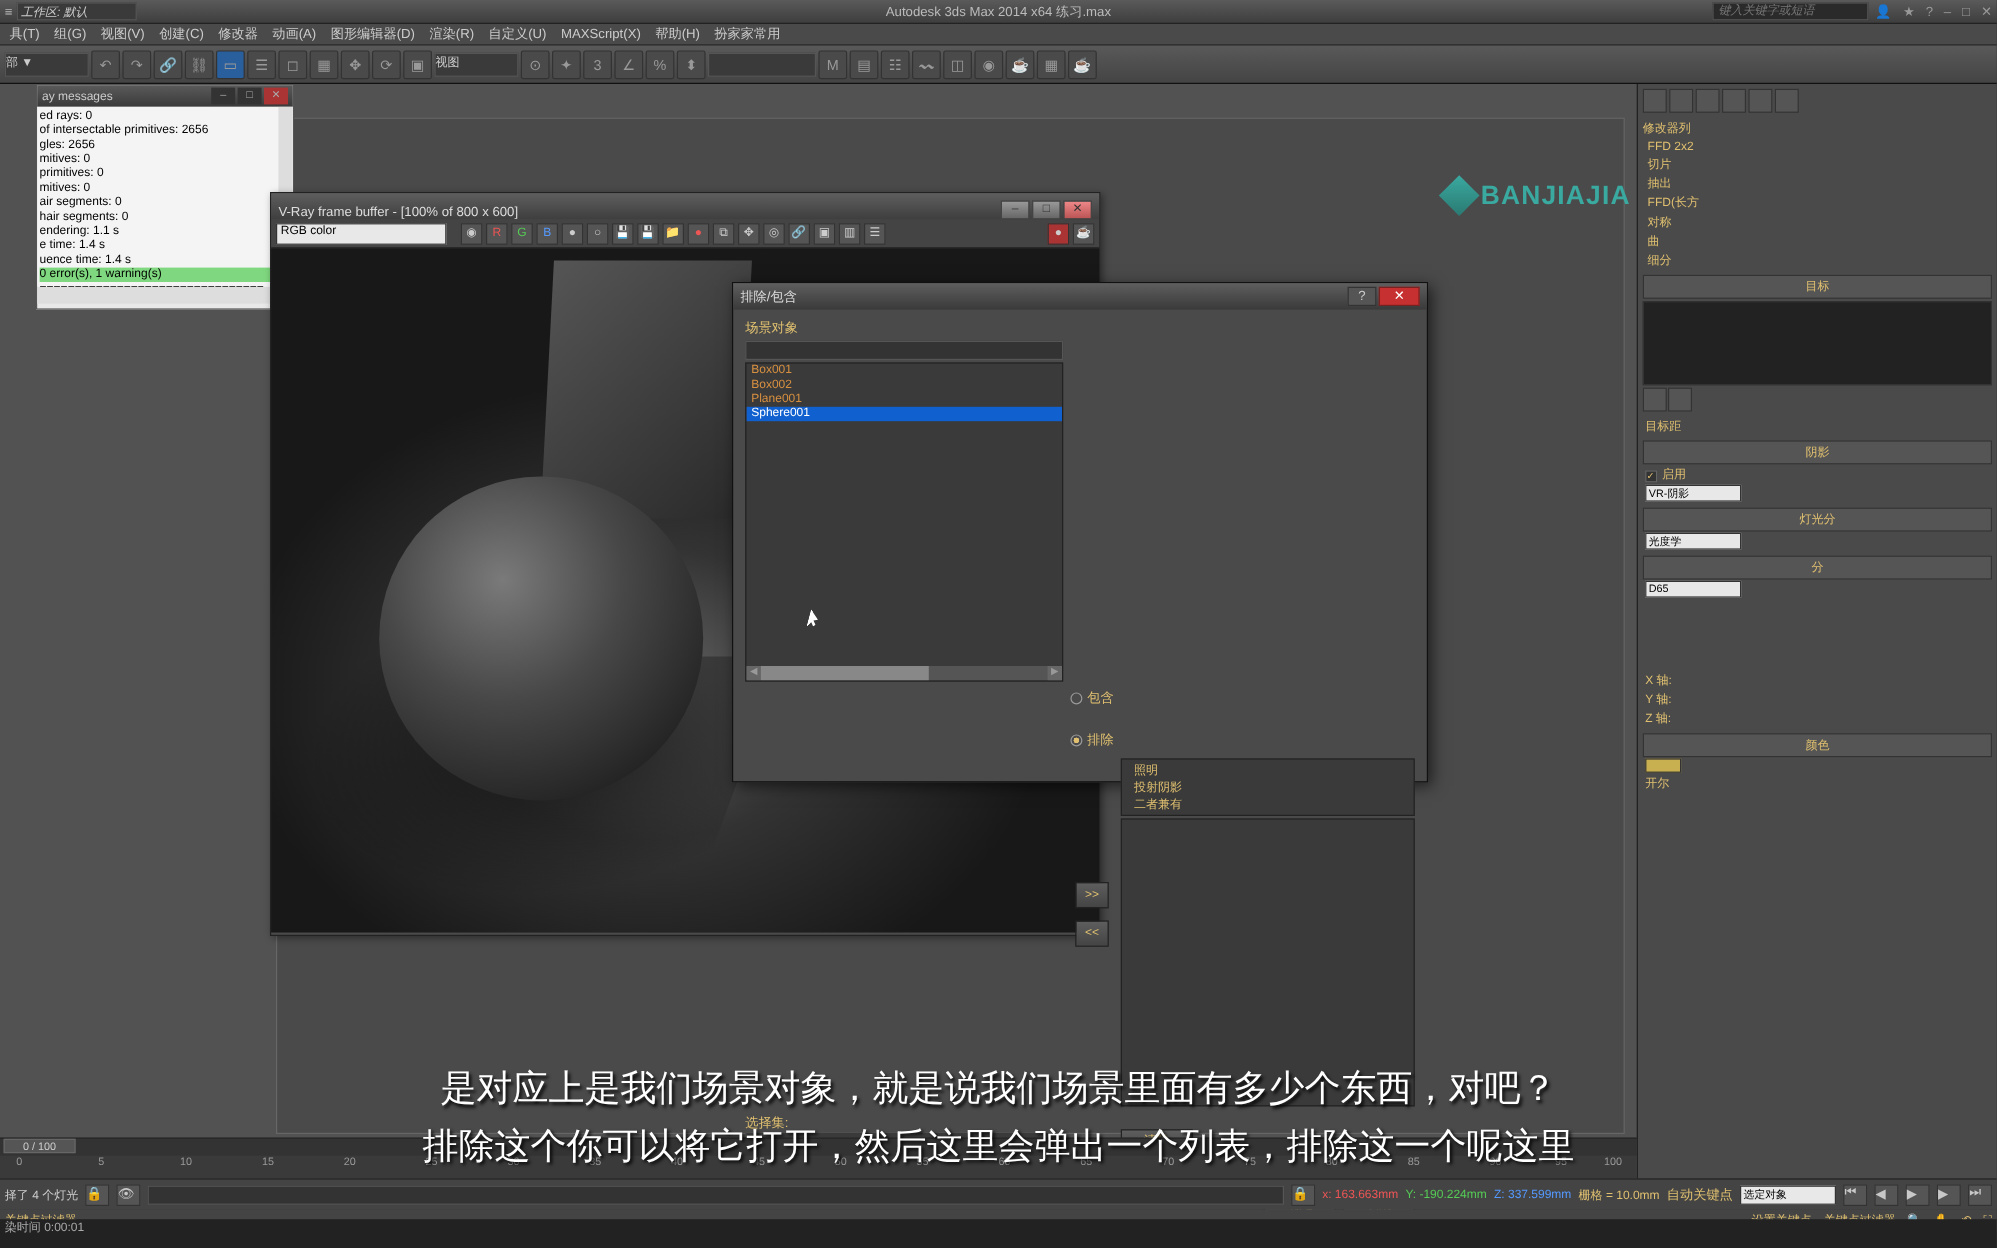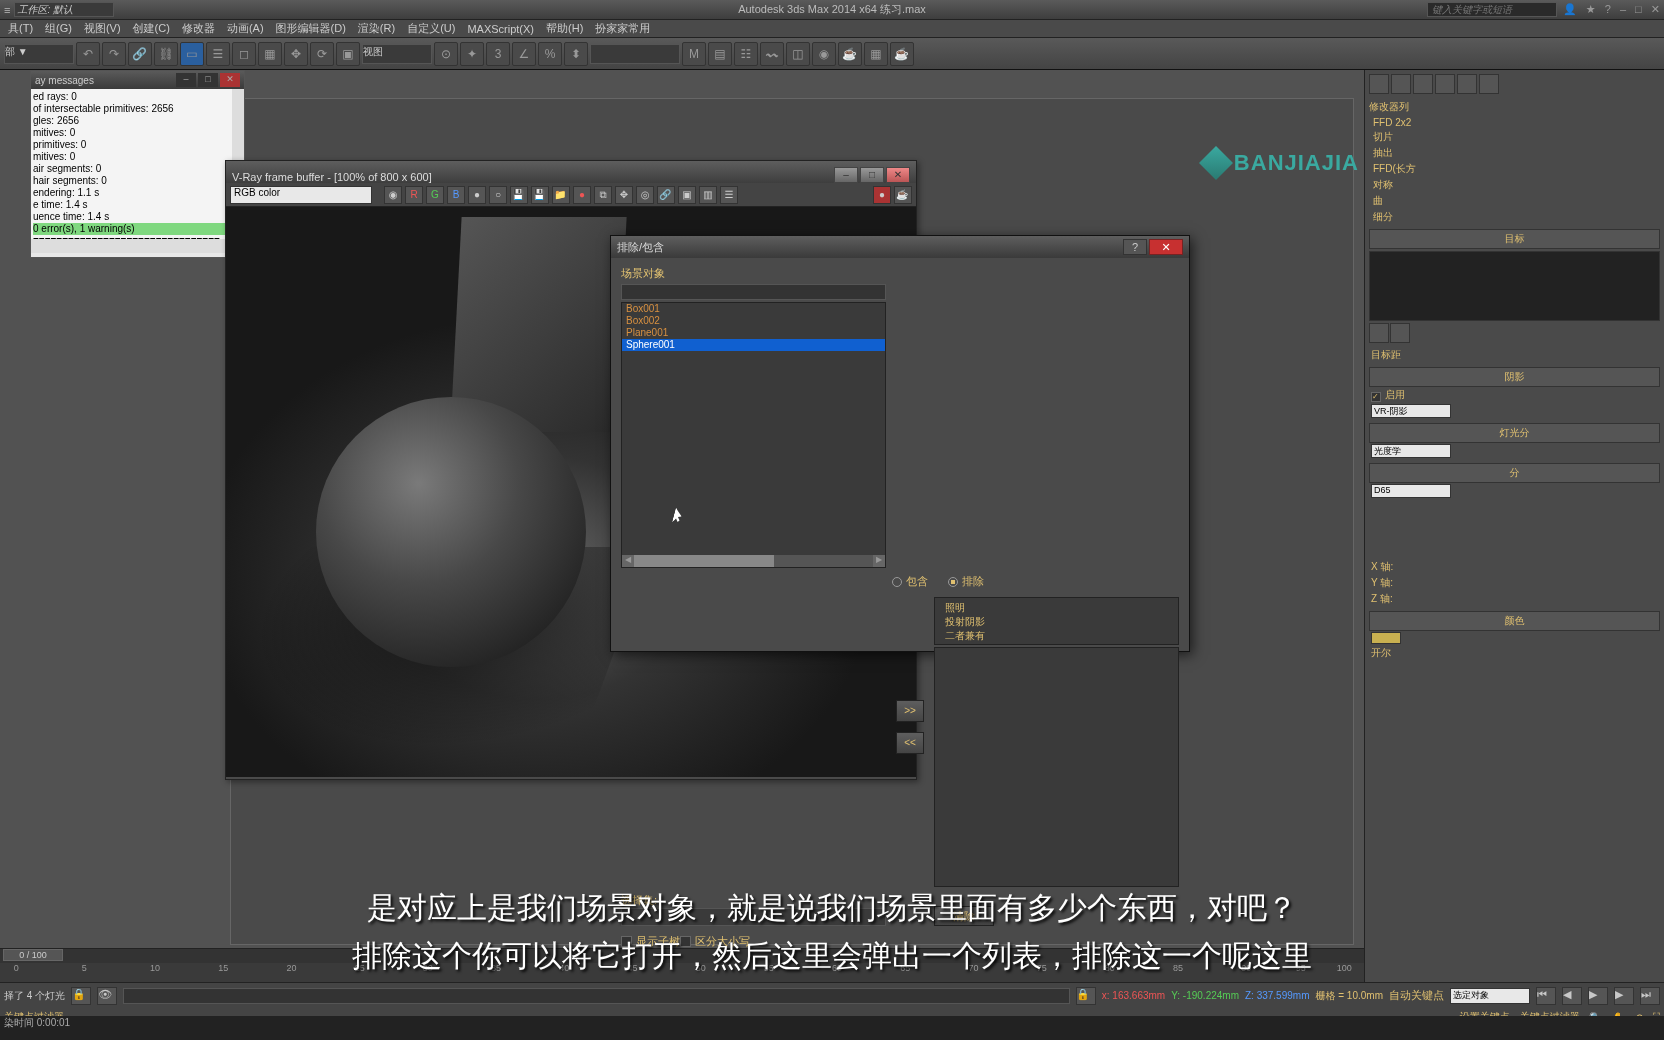--- a/index.html
+++ b/index.html
@@ -63,21 +63,21 @@
 .render-sphere { position: absolute; left: 90px; top: 190px; width: 270px; height: 270px; border-radius: 50%; background: radial-gradient(circle at 38% 32%, #7a7a7a, #484848 40%, #222 80%); }
 .render-shadow { position: absolute; left: 20px; top: 340px; width: 370px; height: 200px; background: radial-gradient(ellipse at 60% 30%, rgba(0,0,0,.7), transparent 70%); transform: skewX(-20deg); }
 
 
 .exdlg { position: absolute; left: 610px; top: 165px; width: 580px; height: 417px; background: #4a4a4a; border: 1px solid #111; box-shadow: 3px 3px 12px rgba(0,0,0,.6); }
 .exdlg-title { height: 22px; background: linear-gradient(#5e5e5e,#3a3a3a); display: flex; align-items: center; padding: 0 6px; color: #ddd; font-size: 11px; }
 .exdlg-title .spacer { flex: 1; }
 .exdlg-title .helpbtn { width: 24px; height: 16px; background: #555; border: 1px solid #333; text-align: center; line-height: 14px; color: #ccc; font-size: 11px; }
 .exdlg-title .closebtn { width: 34px; height: 16px; background: #c73030; border: 1px solid #722; text-align: center; line-height: 14px; color: #fff; font-size: 11px; margin-left: 2px; }
 .exdlg-body { padding: 8px 10px; display: grid; grid-template-columns: 265px 36px 1fr; gap: 6px; }
-.exdlg-radios { grid-column: 2 / 4; display: flex; gap: 20px; margin-bottom: 2px; }
+.exdlg-radios { grid-column: 2 / 4; display: flex; gap: 20px; margin-bottom: 2px; flex-direction: column; }
 .exdlg-radios label { color: #e0c070; font-size: 11px; display: flex; align-items: center; gap: 4px; }
 .exdlg-radios .radio { width: 10px; height: 10px; border-radius: 50%; border: 1px solid #999; display: inline-block; }
 .exdlg-radios .radio.on { background: radial-gradient(circle,#e0c070 40%,transparent 45%); }
 .exdlg-left-hdr { color: #e0c070; font-size: 11px; margin-bottom: 3px; }
 .exdlg-search { width: 100%; height: 16px; background: #333; border: 1px solid #555; margin-bottom: 2px; }
 .objlist { height: 266px; background: #3a3a3a; border: 1px solid #222; overflow: hidden; position: relative; }
 .objlist .oitem { padding: 0 4px; line-height: 12px; color: #d89040; font-size: 10px; }
 .objlist .oitem.sel { background: #1060d0; color: #fff; }
 .objlist .hscroll { position: absolute; bottom: 0; left: 0; right: 0; height: 12px; background: #555; display: flex; }
 .objlist .hscroll .ar { width: 12px; background: #666; text-align: center; font-size: 8px; color: #999; }

